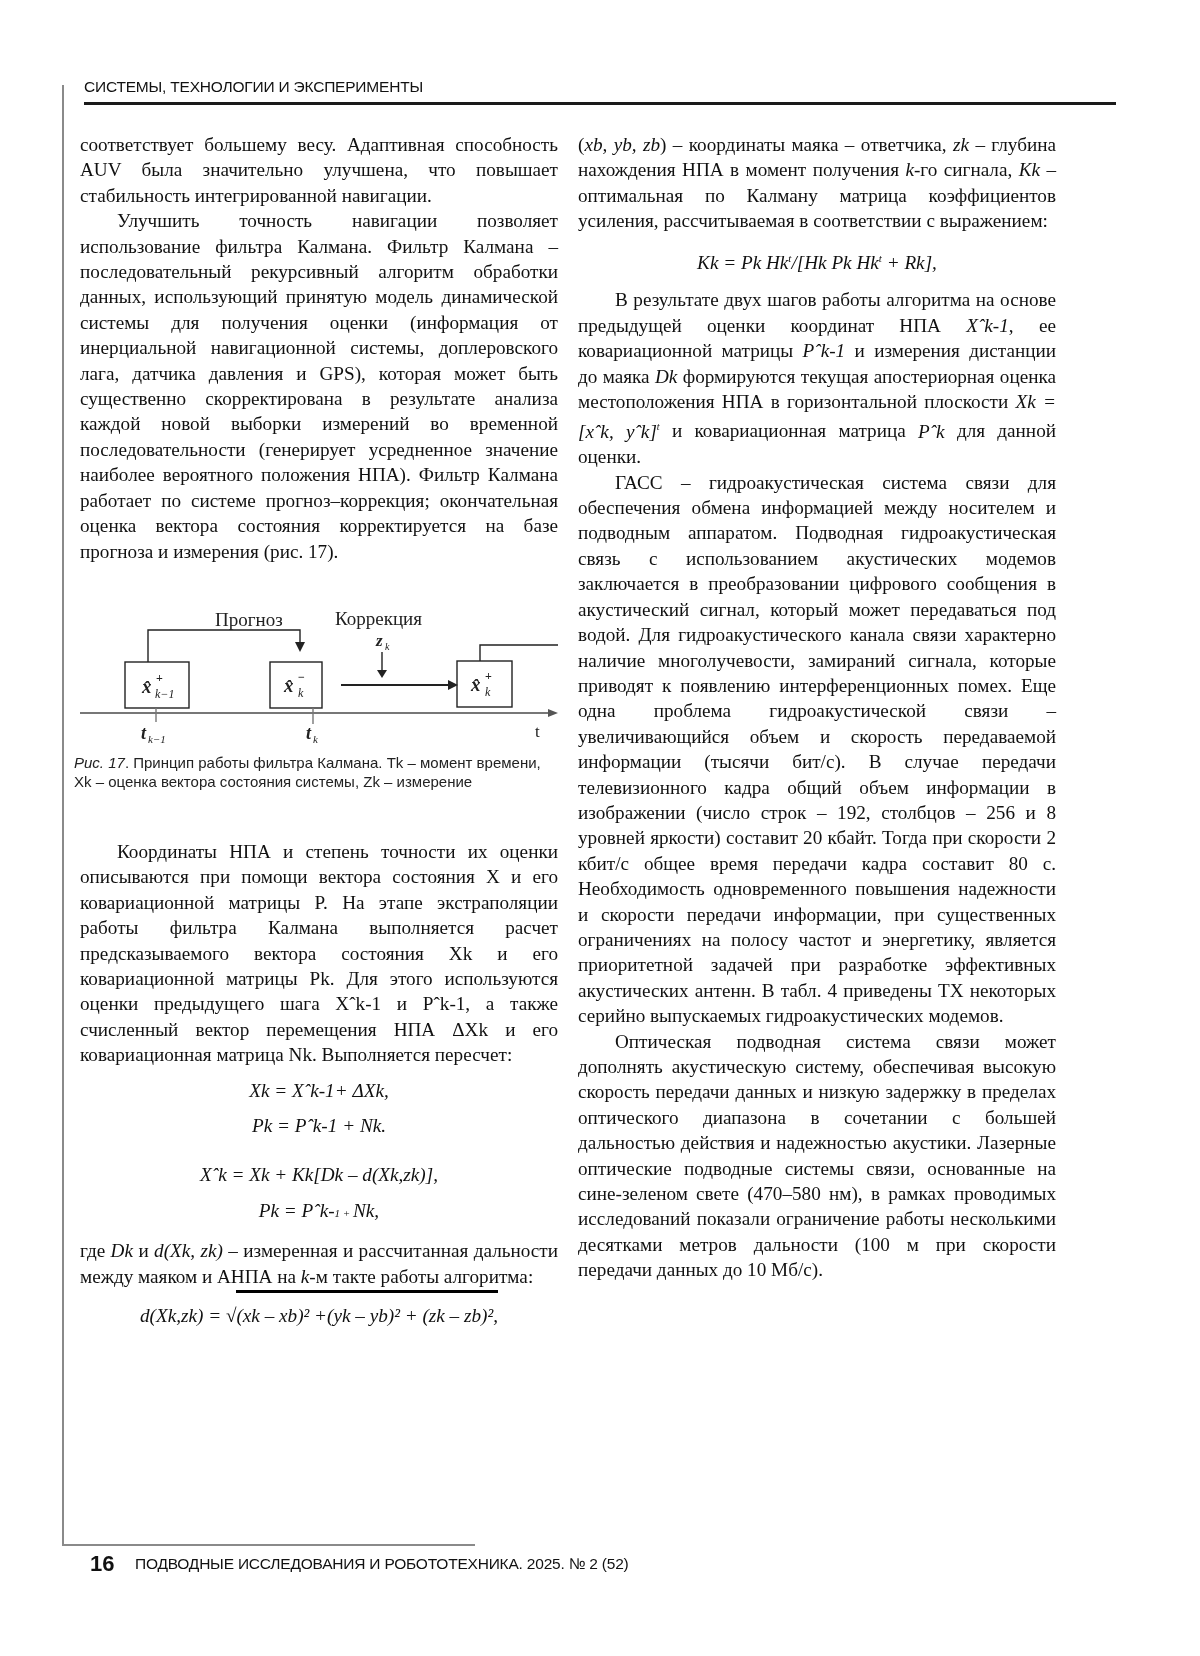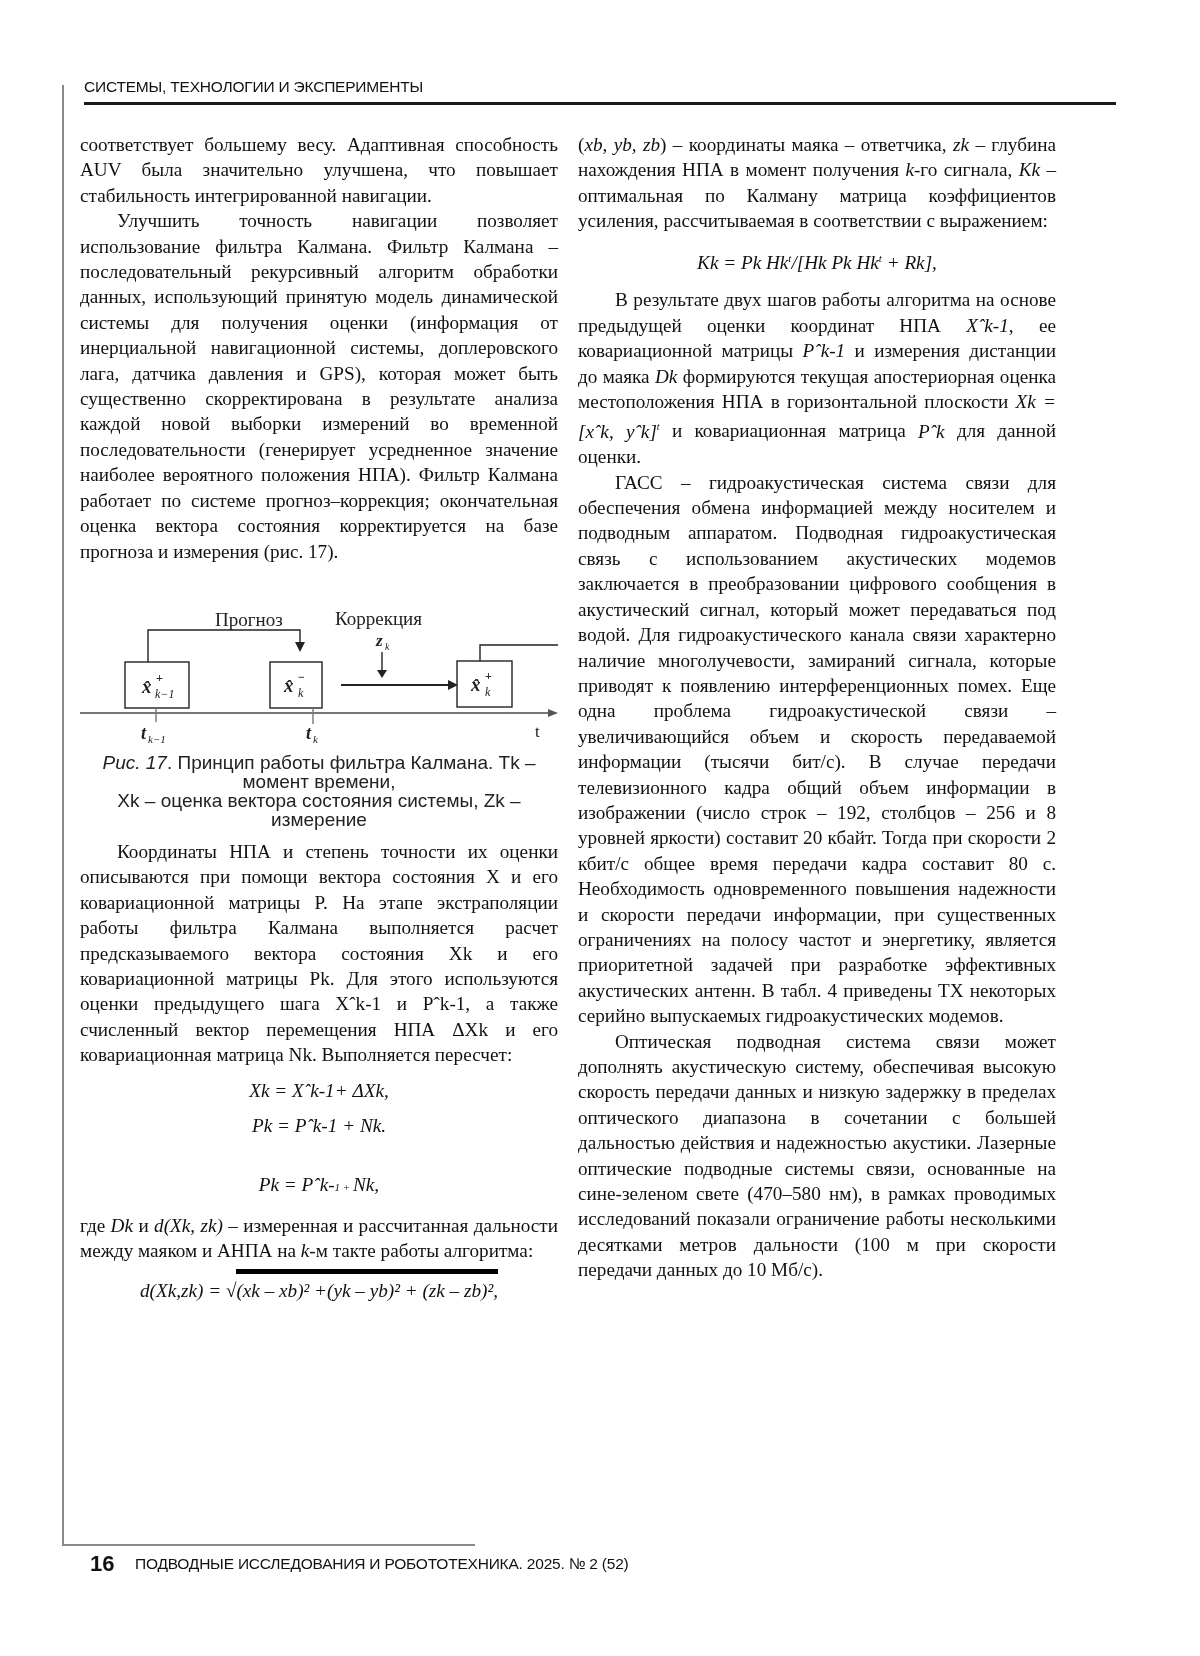--- a/index.html
+++ b/index.html
@@ -25,32 +25,32 @@
   .col p { margin: 0; text-indent: 0; hyphens: manual; }
   .col p.ind { text-indent: 37px; }
   .col i { font-style: italic; margin-top: 21px; }
   .formula { text-align: center; font-style: italic; margin: 0; }
   .formula sup, .formula .sm { font-size: 11px; }
   .sm { font-size: 12px; font-style: italic; }
 
   .figure { position: relative; width: 478px; height: 205px; margin-top: 36px; }
   .figure svg { position: absolute; left: 0; top: 0; }
   .caption {
-    font-family: "Liberation Sans", sans-serif; font-size: 19px; line-height: 19px;
-    text-align: center; margin-top: 0px; color: #222;
+    font-family: "Liberation Sans", sans-serif; font-size: 15px; line-height: 19px;
+    text-align: left; margin-top: 0px; color: #222;
   }
   .caption i { font-style: italic; }
 
   .footer {
     position: absolute; left: 62px; top: 1551px;
     font-family: "Liberation Sans", sans-serif; color: #111;
   }
   .footer .pnum { font-size: 22px; font-weight: bold; vertical-align: middle; margin-left: 28px; }
   .footer .ftitle { font-size: 15.5px; margin-left: 16px; vertical-align: middle; letter-spacing: -0.2px; }
-  .sqrt-bar { border-top: 5px solid #000000; padding-top: 6px; }
+  .sqrt-bar { border-top: 3px solid #000000; padding-top: 12px; }
 </style>
 </head>
 <body>
 
 <div class="page">
 
   <div class="running-head">СИСТЕМЫ, ТЕХНОЛОГИИ И ЭКСПЕРИМЕНТЫ</div>
   <div class="head-rule"></div>
   <div class="left-rule"></div>
   <div class="bottom-rule"></div>
@@ -119,20 +119,21 @@
     </div>
 
     <div style="height:34px;"></div>
     <p class="ind">Координаты НПА и степень точности их оценки описываются при помощи вектора состояния X и его ковариационной матрицы P. На этапе экстраполяции работы фильтра Калмана выполняется расчет предсказываемого вектора состояния Xk и его ковариационной матрицы Pk. Для этого используются оценки предыдущего шага Xˆk-1 и Pˆk-1, а также счисленный вектор перемещения НПА ΔXk и его ковариационная матрица Nk. Выполняется пересчет:</p>
     <div style="height:10px;"></div>
     <p class="formula">Xk = Xˆk-1+ ΔXk,</p>
     <div style="height:10px;"></div>
     <p class="formula">Pk = Pˆk-1 + Nk.</p>
     <div style="height:12px;"></div>
     <div style="height:12px;"></div>
+    <p class="formula">Xˆk = Xk + Kk[Dk – d(Xk,zk)],</p>
     <div style="height:10px;"></div>
     <p class="formula"><span>Pk = Pˆk-</span><span class="sm">1 + </span><span>Nk,</span></p>
     <div style="height:12px;"></div>
     <p><span>где </span><i>Dk</i><span> и </span><i>d(Xk, zk)</i><span> – измеренная и рассчитанная дальности между маяком и АНПА на </span><i>k</i><span>-м такте работы алгоритма:</span></p>
     <div style="height:14px;"></div>
     <p class="formula"><span>d(Xk,zk) = </span><span style="font-style:normal">√</span><span class="sqrt-bar">(xk – xb)² +(yk – yb)² + (zk – zb)²,</span></p>
   </div>
 
   <div class="col col-right">
     <p><span>(</span><i>xb, yb, zb</i><span>) – координаты маяка – ответчика, </span><i>zk</i><span> – глубина нахождения НПА в момент получения </span><i>k</i><span>-го сигнала, </span><i>Kk</i><span> – оптимальная по Калману матрица коэффициентов усиления, рассчитываемая в соответствии с выражением:</span></p>

